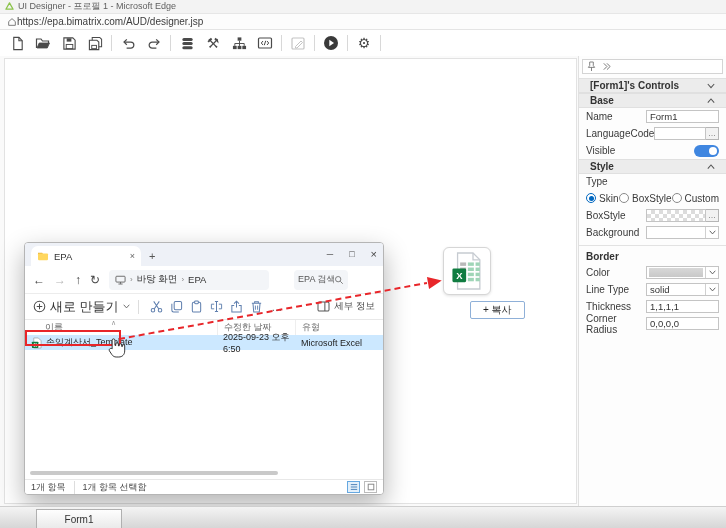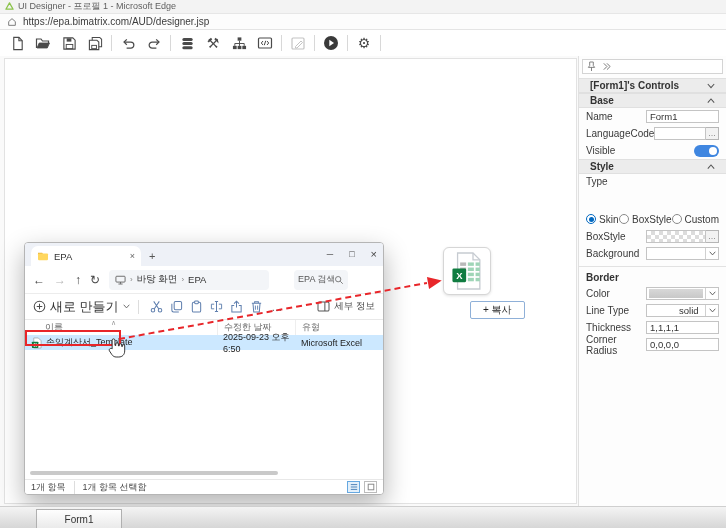--- a/index.html
+++ b/index.html
@@ -5,21 +5,21 @@
   * { margin:0; padding:0; box-sizing:border-box; }
   html,body { width:726px; height:528px; overflow:hidden; }
   body { font-family:"Liberation Sans", sans-serif; background:#fafafa; }
   .page { position:relative; width:726px; height:528px; background:#fafafa; }
 
   
   .titlebar { position:absolute; left:0; top:0; width:726px; height:14px;
     background:#f3f3f3; border-bottom:1px solid #e6e6e6; display:flex; align-items:center; gap:4px; padding-left:5px; }
   .titlebar span { font-size:9px; color:#5f5f5f; white-space:nowrap; }
   .urlbar { position:absolute; left:0; top:14px; width:726px; height:16px;
-    background:#fcfcfc; border-bottom:1px solid #e4e4e4; display:flex; align-items:center; gap:6px; padding-left:7px; }
+    background:#fcfcfc; border-bottom:1px solid #e4e4e4; display:flex; align-items:center; padding-left:7px; }
   .urlbar span { font-size:10px; color:#3c3c3c; white-space:nowrap; }
 
   
   .toolbar { position:absolute; left:0; top:30px; width:726px; height:26px;
     background:#fff; display:flex; align-items:center; padding-left:4px; }
   .tbtn { width:26px; height:20px; display:flex; align-items:center; justify-content:center; cursor:default; }
   .tbtn.glyph { font-size:14px; color:#4a4a4a; }
   .tsep { width:1px; height:16px; background:#d8d8d8; margin:0 3px; }
 
   
@@ -37,26 +37,26 @@
   .pinput { flex:1; height:13px; border:1px solid #c4c4c4; background:#fff; font-size:9.5px;
     display:flex; align-items:center; padding-left:3px; color:#333; }
   .pbtn { width:13px; height:13px; border:1px solid #b5b5b5; border-left:none; background:#f2f2f2;
     font-size:8px; color:#555; display:flex; align-items:center; justify-content:center; }
   .toggle { margin-left:auto; width:25px; height:12px; border-radius:7px; background:#3f86e0; position:relative; }
   .toggle::after { content:""; position:absolute; right:2px; top:2px; width:8px; height:8px; border-radius:50%; background:#fff; }
   .radio { width:10px; height:10px; border-radius:50%; border:1px solid #8a8a8a; background:#fff;
     display:inline-flex; align-items:center; justify-content:center; margin-right:3px; }
   .radio.sel { border-color:#0067c0; }
   .radio.sel::after { content:""; width:5px; height:5px; border-radius:50%; background:#0067c0; }
-  .radiorow { height:18px; display:flex; align-items:center; padding:0 7px; gap:0;margin-top:21px; }
+  .radiorow { height:18px; display:flex; align-items:center; padding:0 7px; gap:0; }
   .radiorow .ropt { display:flex; align-items:center; }
   .checker { flex:1; height:13px; border:1px solid #c4c4c4;
     background:repeating-conic-gradient(#dcdcdc 0 25%, #fff 0 50%); background-size:8px 8px; }
   .pselect { flex:1; height:13px; border:1px solid #c4c4c4; background:#fff; display:flex; align-items:center; font-size:9.5px; }
-  .pselect .val { flex:1; padding-left:3px; color:#333;margin-left:29px; }
+  .pselect .val { flex:1; padding-left:3px; color:#333; }
   .pselect .swatch { flex:1; height:9px; margin:0 2px; background:linear-gradient(#d8d8d8,#c8c8c8); }
   .carat { width:13px; height:11px; border-left:1px solid #d0d0d0; display:flex; align-items:center; justify-content:center; }
   .bordertitle { border-top:1px solid #e2e2e2; margin-top:4px; padding:5px 7px 2px 7px; font-weight:bold; color:#333; }
 
   
   .bottombar { position:absolute; left:0; top:506px; width:726px; height:22px;
     background:linear-gradient(#f4f4f4,#d6d6d6); border-top:1px solid #cfcfcf; }
   .formtab { position:absolute; left:36px; top:2px; width:86px; height:20px;
     background:linear-gradient(#fefefe,#e9e9e9); border:1px solid #b0b0b0; border-bottom:none;
     font-size:10px; color:#333; display:flex; align-items:center; justify-content:center; }

